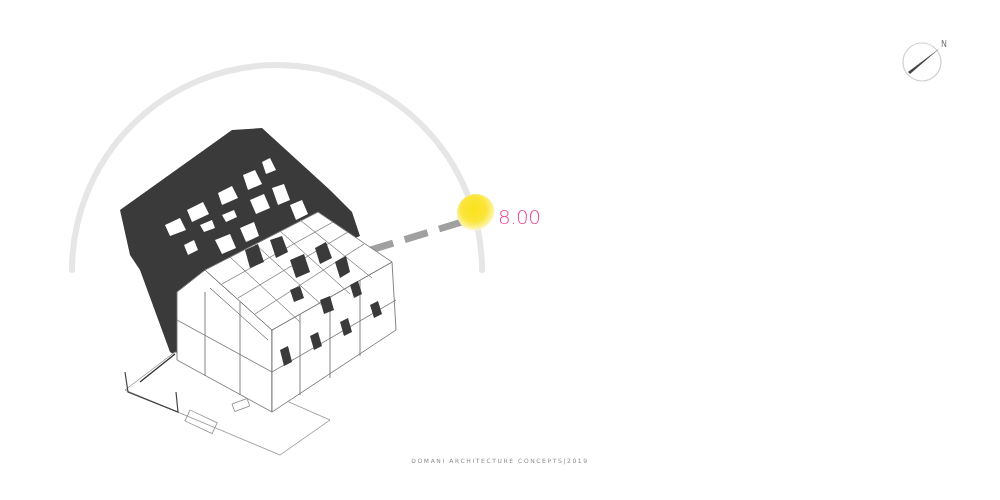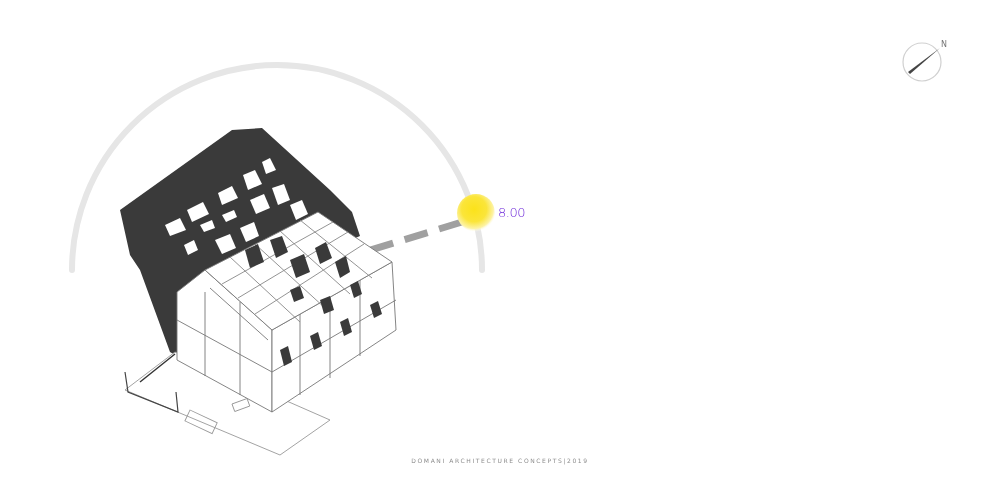--- a/index.html
+++ b/index.html
@@ -1,18 +1,18 @@
 <!DOCTYPE html>
 <html><head>
 <meta charset="utf-8">
 <style>
   html,body{margin:0;padding:0;background:#ffffff;}
   body{width:1000px;height:500px;position:relative;overflow:hidden;font-family:"Liberation Sans",sans-serif;}
   #stage{position:absolute;left:0;top:0;width:1000px;height:500px;}
-  .time-label{position:absolute;left:498px;top:205px;font-size:13px;color:#6d28d9;letter-spacing:-0.5px;font-family:"DejaVu Sans",sans-serif;font-weight:300;text-align:right;}
+  .time-label{position:absolute;left:498px;top:205px;font-size:20px;color:#ec4899;letter-spacing:-0.5px;font-family:"DejaVu Sans",sans-serif;font-weight:300;text-align:right;}
   .footer{position:absolute;left:0;width:1000px;top:457px;text-align:center;font-size:6px;letter-spacing:1.6px;color:#8c8c8c;font-family:"DejaVu Sans",sans-serif;}
   .compass{position:absolute;left:900px;top:38px;width:56px;height:46px;}
   .compass-n{position:absolute;left:941px;top:40px;font-size:8px;color:#777;font-family:"DejaVu Sans",sans-serif;}
 </style>
 </head>
 <body>
 
 <div id="stage">
 <svg width="1000" height="500" viewBox="0 0 1000 500" xmlns="http://www.w3.org/2000/svg">
   <defs>

